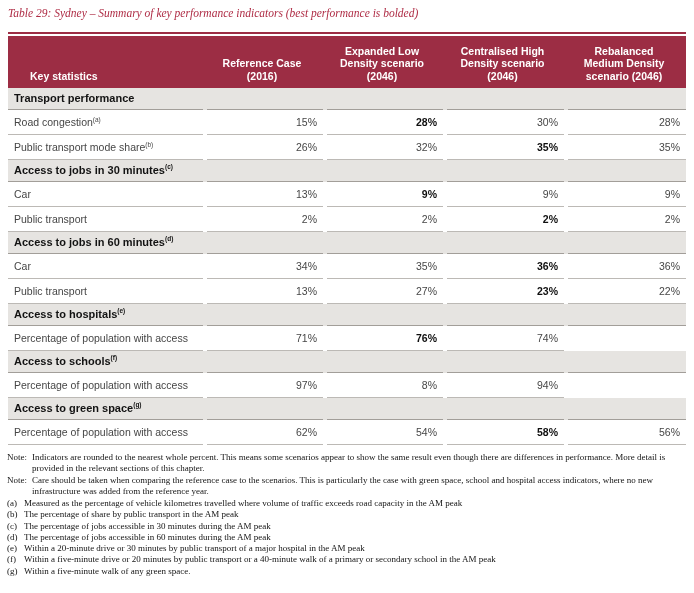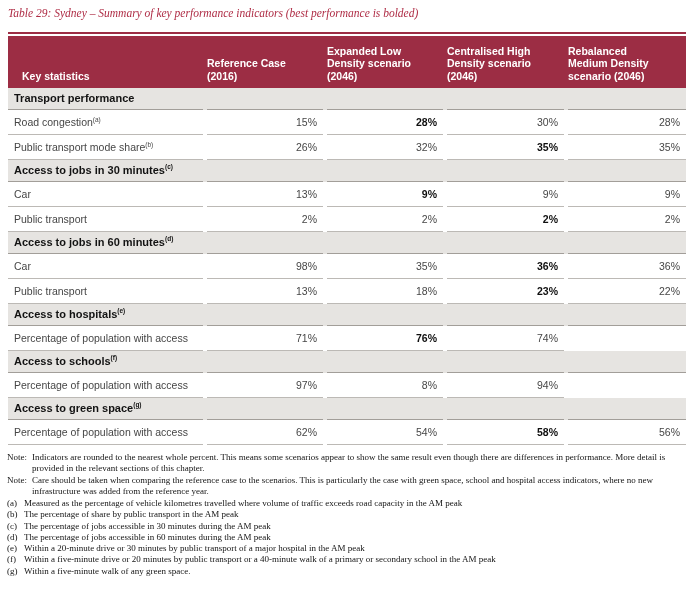--- a/index.html
+++ b/index.html
@@ -19,22 +19,22 @@
     display:grid;
     grid-template-columns:195px 116px 116px 117px 118px;
     column-gap:4px;
   }
   .thead {
     background:var(--accent,#9c2d44);
     height:52px; box-sizing:border-box;
     align-items:end; padding-bottom:6px;
     color:#ffffff; font-weight:bold; font-size:10.5px; line-height:12.5px;
   }
-  .th { text-align:left; padding-right:6px; white-space:pre-line; }
-  .th.c0 { text-align:left; padding-left:14px; padding-right:0; }
+  .th { text-align:center; padding-right:6px; white-space:pre-line; }
+  .th.c0 { text-align:left; padding-left:22px; padding-right:0; }
   .row-data { height:25px; }
   .row-data .cell {
     border-bottom:1px solid var(--rule-line,#bcb9b5);
     font-size:10.5px; color:#464646; line-height:24px;
     white-space:nowrap; overflow:hidden; box-sizing:border-box;
   }
   .cell.label { padding-left:6px; }
   .cell.val { text-align:right; padding-right:6px; }
   .cell.val.bold, .bold { font-weight:bold; color:#0f0f0f; }
   .row-sec { background:var(--band,#e6e4e1); height:22px; }
@@ -134,30 +134,30 @@
     <div class="grid-row row-sec">
       <div class="cell label"><span>Access to jobs in 60 minutes</span><sup>(d)</sup></div>
       <div class="cell"></div>
         <div class="cell"></div>
         <div class="cell"></div>
         <div class="cell"></div>
     </div>
 
     <div class="grid-row row-data">
       <div class="cell label"><span>Car</span><sup></sup></div>
-      <div class="cell val">98%</div>
+      <div class="cell val">34%</div>
       <div class="cell val">35%</div>
       <div class="cell val bold">36%</div>
       <div class="cell val">36%</div>
     </div>
 
     <div class="grid-row row-data">
       <div class="cell label"><span>Public transport</span><sup></sup></div>
       <div class="cell val">13%</div>
-      <div class="cell val">18%</div>
+      <div class="cell val">27%</div>
       <div class="cell val bold">23%</div>
       <div class="cell val">22%</div>
     </div>
 
     <div class="grid-row row-sec">
       <div class="cell label"><span>Access to hospitals</span><sup>(e)</sup></div>
       <div class="cell"></div>
         <div class="cell"></div>
         <div class="cell"></div>
         <div class="cell"></div>

